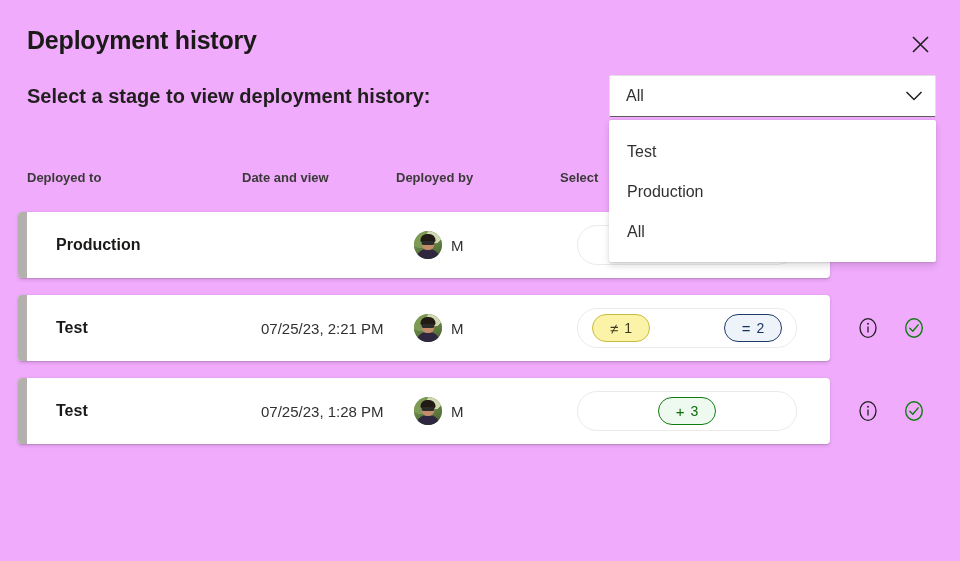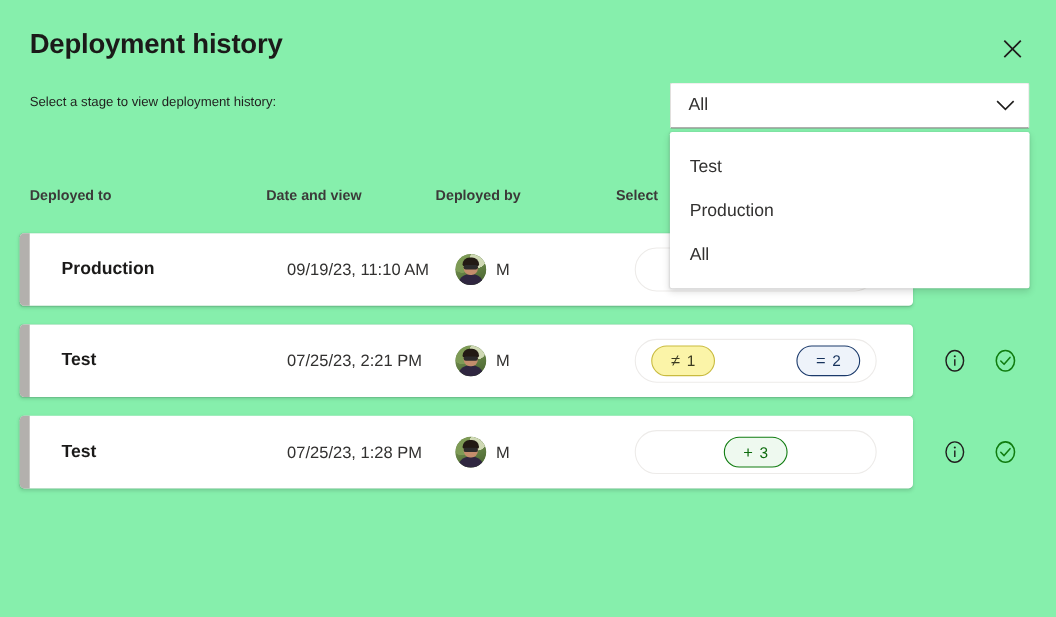--- a/index.html
+++ b/index.html
@@ -7,21 +7,21 @@
     margin: 0; padding: 0;
     width: 960px; height: 561px;
     background: #ffffff;
     font-family: "Liberation Sans", sans-serif;
     color: #201f1e;
     overflow: hidden;
   }
   .panel {
     position: relative;
     width: 960px; height: 561px;
-    background: #86efac;
+    background: #f0abfc;
   }
 
   
   .page-title {
     position: absolute;
     left: 27px; top: 26px;
     font-size: 25px;
     font-weight: 600;
     letter-spacing: -0.2px;
     color: #1b1a19;
@@ -35,22 +35,22 @@
     border: none;
     cursor: pointer;
     border-radius: 3px;
   }
   .close-btn svg { display: block; }
 
   
   .subtitle {
     position: absolute;
     left: 27px; top: 85px;
-    font-size: 12px;
-    font-weight: 400;
+    font-size: 20px;
+    font-weight: 700;
     color: #201f1e;
   }
   .select-wrap {
     position: absolute;
     left: 609px; top: 75px;
     width: 327px; height: 42px;
   }
   .select-box {
     width: 100%; height: 100%;
     background: #ffffff;
@@ -279,21 +279,20 @@
       <div class="col-head c-datetime">Date and view</div>
       <div class="col-head c-deployedby">Deployed by</div>
       <div class="col-head c-items">Select</div>
     </div>
 
     <div class="rows">
 
       <div class="row">
         <div class="row-accent"></div>
         <div class="cell cell-stage">Production</div>
-        <div class="cell cell-date">09/19/23, 11:10 AM</div>
         <div class="cell cell-by">
           <span class="avatar">
             <span class="sky"></span>
             <span class="body"></span>
             <span class="head"></span>
             <span class="hair"></span>
             <span class="glasses"></span>
           </span>
           <span class="by-name">M</span>
         </div>

